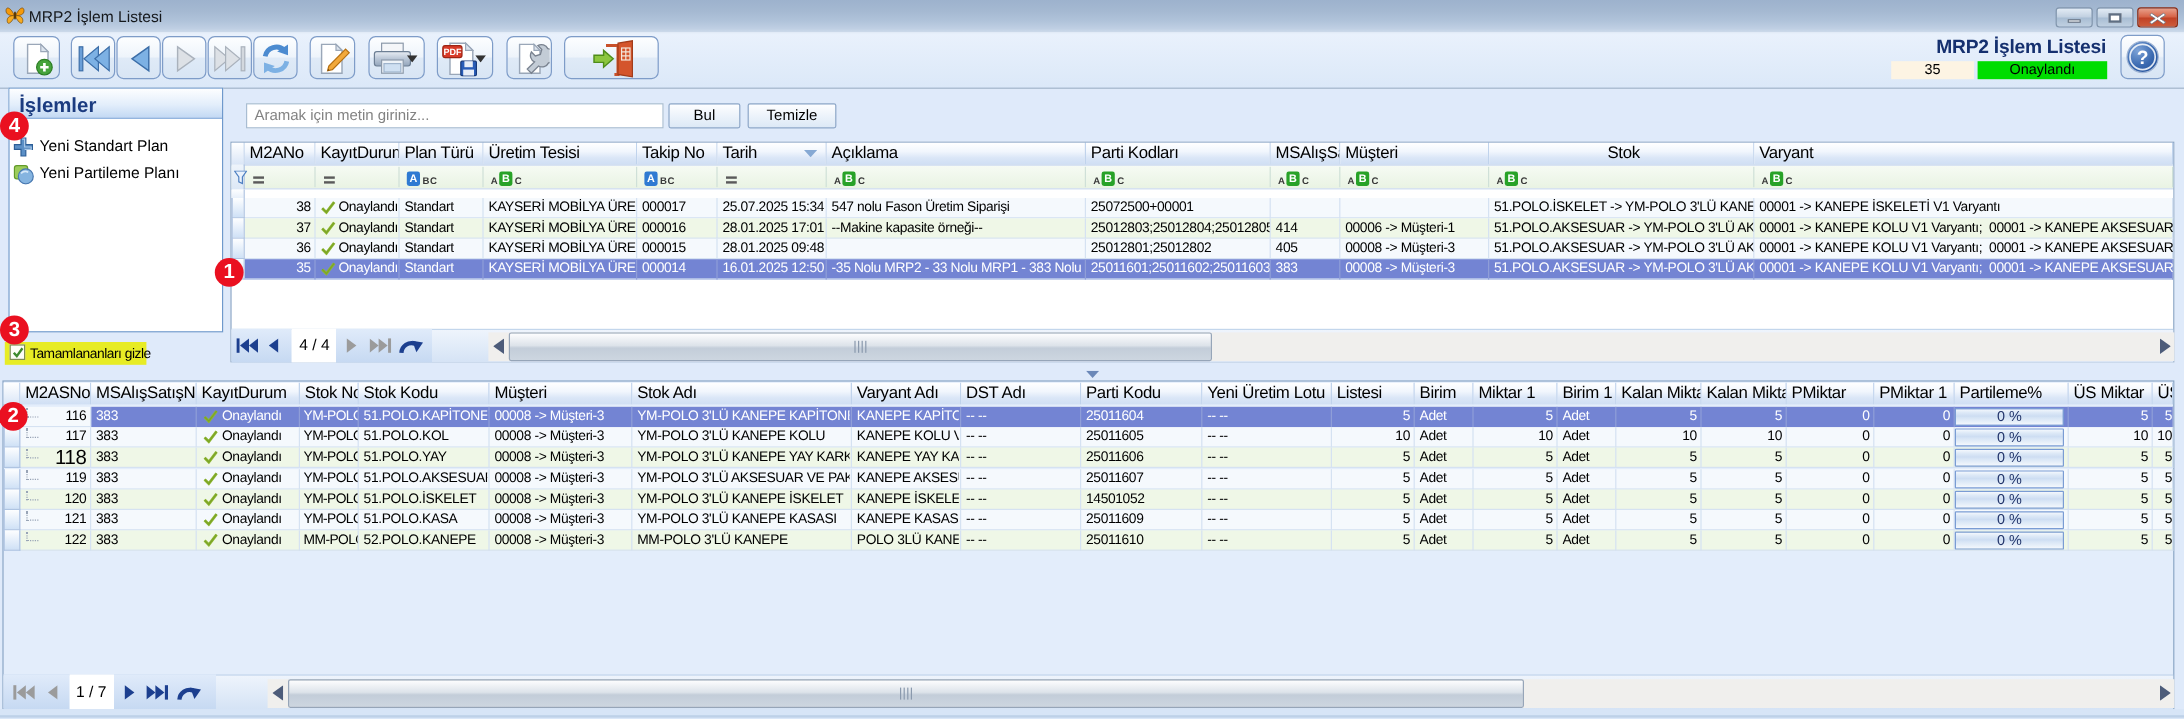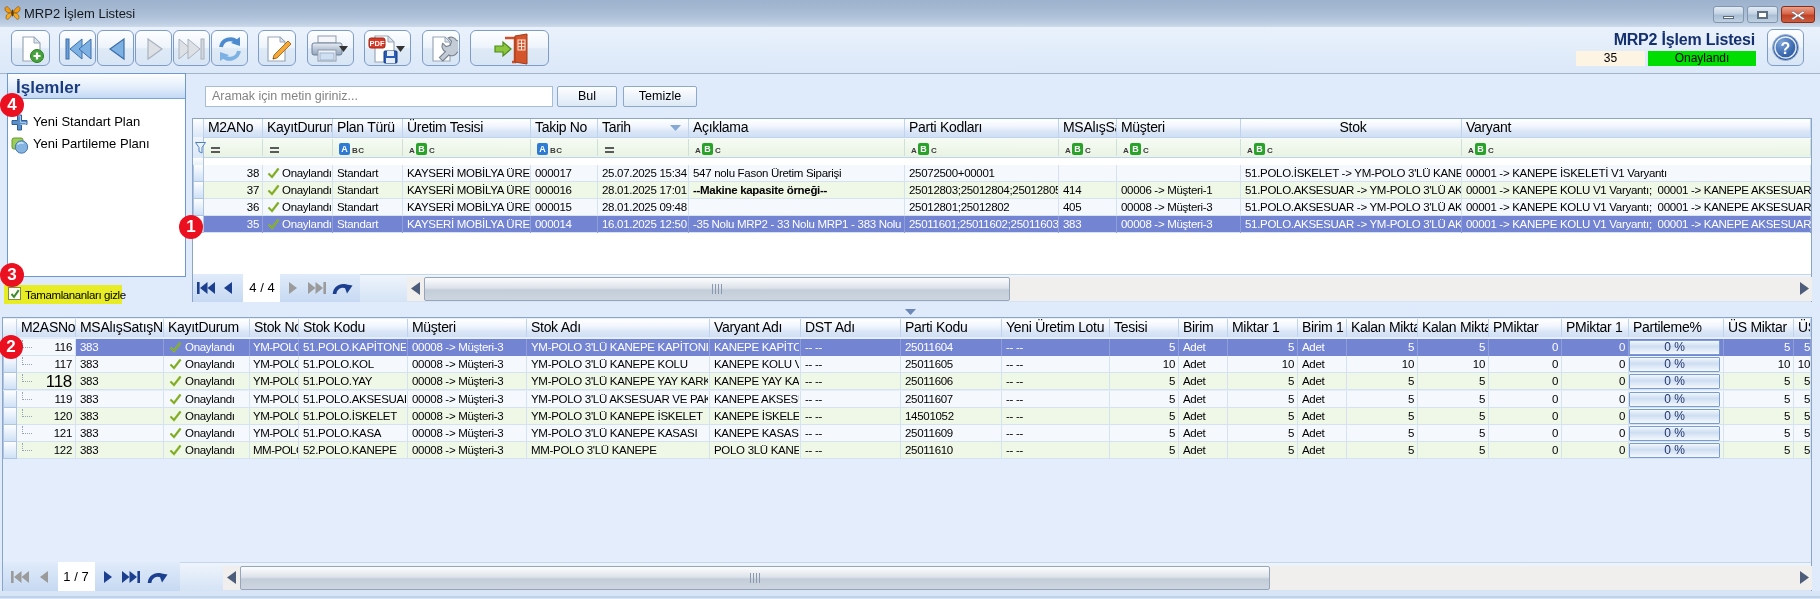--- a/index.html
+++ b/index.html
@@ -280,21 +280,21 @@
 <div style="position:absolute;left:204px;top:182px;width:55px;height:17px;text-align:right;font-size:11.5px;letter-spacing:-0.3px;line-height:17px;color:#000;overflow:hidden;">37</div>
 <svg style="position:absolute;left:267px;top:184px" width="13" height="12" viewBox="0 0 13 12">
     <path d="M1.5 6.5 L5 10 L11.5 1.5" fill="none" stroke="#8fb832" stroke-width="2.4"></path>
     <path d="M1.5 6.5 L5 10 L11.5 1.5" fill="none" stroke="#6d9421" stroke-width="1" opacity="0.6"></path>
   </svg>
 <div class="cell" style="left:282px;top:182px;width:50px;color:#000;">Onaylandı</div>
 <div class="cell" style="left:337px;top:182px;width:64px;color:#000;">Standart</div>
 <div class="cell" style="left:407px;top:182px;width:123px;color:#000;">KAYSERİ MOBİLYA ÜRETİM TESİSİ</div>
 <div class="cell" style="left:535px;top:182px;width:62px;color:#000;">000016</div>
 <div class="cell" style="left:602px;top:182px;width:86px;color:#000;">28.01.2025 17:01</div>
-<div class="cell" style="left:693px;top:182px;width:211px;color:#000;font-weight:bold;">--Makine kapasite örneği--</div>
+<div class="cell" style="left:693px;top:182px;width:211px;color:#000;">--Makine kapasite örneği--</div>
 <div class="cell" style="left:909px;top:182px;width:149px;color:#000;">25012803;25012804;25012805</div>
 <div class="cell" style="left:1063px;top:182px;width:53px;color:#000;">414</div>
 <div class="cell" style="left:1121px;top:182px;width:119px;color:#000;">00006 -&gt; Müşteri-1</div>
 <div class="cell" style="left:1245px;top:182px;width:216px;color:#000;">51.POLO.AKSESUAR -&gt; YM-POLO 3'LÜ AKSESUAR VE PAKET</div>
 <div class="cell" style="left:1466px;top:182px;width:345px;color:#000;">00001 -&gt; KANEPE KOLU V1 Varyantı;&nbsp; 00001 -&gt; KANEPE AKSESUAR PAKETİ</div>
 <div style="position:absolute;left:204px;top:199px;width:1607px;height:17px;background:#f5f9fd;border-bottom:1px solid #d5e2f2;"></div>
 <div style="position:absolute;left:193px;top:199px;width:11px;height:17px;background:linear-gradient(180deg,#fdfeff,#cfe1f6);border:1px solid #aec4e2;border-top:none;"></div>
 <div style="position:absolute;left:262px;top:199px;width:1px;height:17px;background:#d5e2f2;"></div>
 <div style="position:absolute;left:332px;top:199px;width:1px;height:17px;background:#d5e2f2;"></div>
 <div style="position:absolute;left:402px;top:199px;width:1px;height:17px;background:#d5e2f2;"></div>
@@ -399,21 +399,21 @@
 <div class="hc" style="left:76px;top:319px;width:88px;height:18px;">MSAlışSatışNo</div>
 <div class="hc" style="left:164px;top:319px;width:86px;height:18px;">KayıtDurum</div>
 <div class="hc" style="left:250px;top:319px;width:49px;height:18px;">Stok No</div>
 <div class="hc" style="left:299px;top:319px;width:109px;height:18px;">Stok Kodu</div>
 <div class="hc" style="left:408px;top:319px;width:119px;height:18px;">Müşteri</div>
 <div class="hc" style="left:527px;top:319px;width:183px;height:18px;">Stok Adı</div>
 <div class="hc" style="left:710px;top:319px;width:91px;height:18px;">Varyant Adı</div>
 <div class="hc" style="left:801px;top:319px;width:100px;height:18px;">DST Adı</div>
 <div class="hc" style="left:901px;top:319px;width:101px;height:18px;">Parti Kodu</div>
 <div class="hc" style="left:1002px;top:319px;width:108px;height:18px;">Yeni Üretim Lotu</div>
-<div class="hc" style="left:1110px;top:319px;width:69px;height:18px;">Tesisi</div>
+<div class="hc" style="left:1110px;top:319px;width:69px;height:18px;">Listesi</div>
 <div class="hc" style="left:1179px;top:319px;width:49px;height:18px;">Birim</div>
 <div class="hc" style="left:1228px;top:319px;width:70px;height:18px;">Miktar 1</div>
 <div class="hc" style="left:1298px;top:319px;width:49px;height:18px;">Birim 1</div>
 <div class="hc" style="left:1347px;top:319px;width:71px;height:18px;">Kalan Miktar</div>
 <div class="hc" style="left:1418px;top:319px;width:71px;height:18px;">Kalan Miktar 1</div>
 <div class="hc" style="left:1489px;top:319px;width:73px;height:18px;">PMiktar</div>
 <div class="hc" style="left:1562px;top:319px;width:67px;height:18px;">PMiktar 1</div>
 <div class="hc" style="left:1629px;top:319px;width:95px;height:18px;">Partileme%</div>
 <div class="hc" style="left:1724px;top:319px;width:70px;height:18px;">ÜS Miktar</div>
 <div class="hc" style="left:1794px;top:319px;width:17px;height:18px;">ÜS</div>

